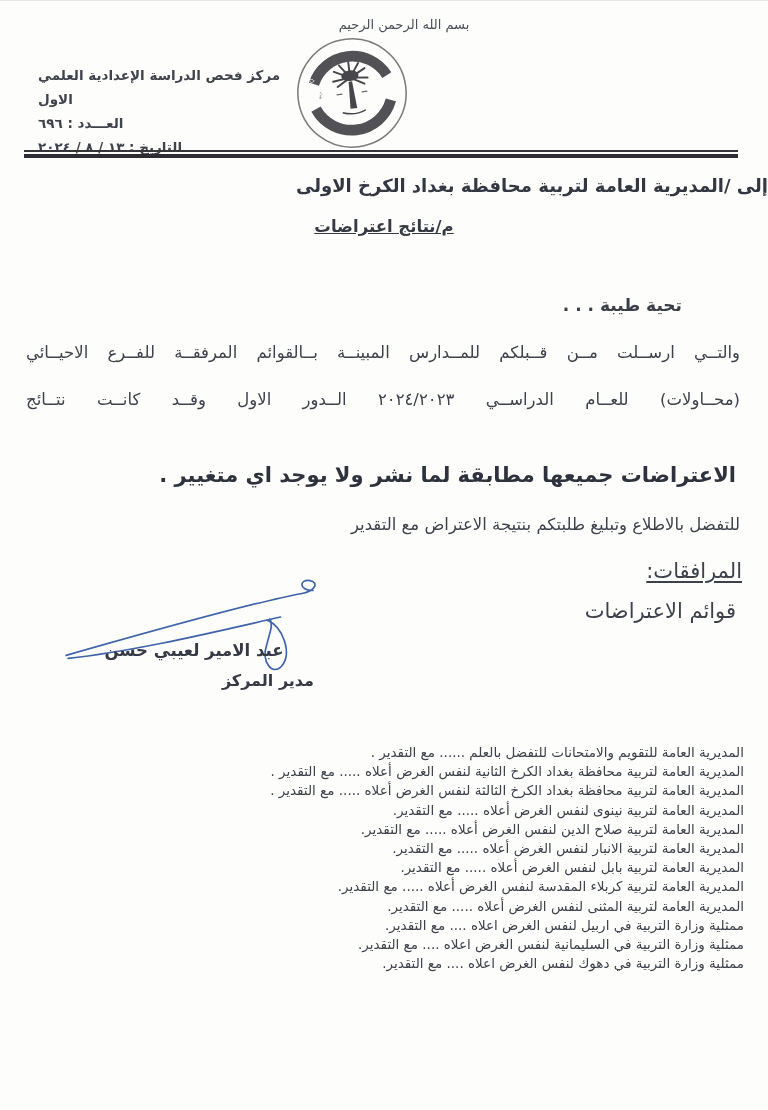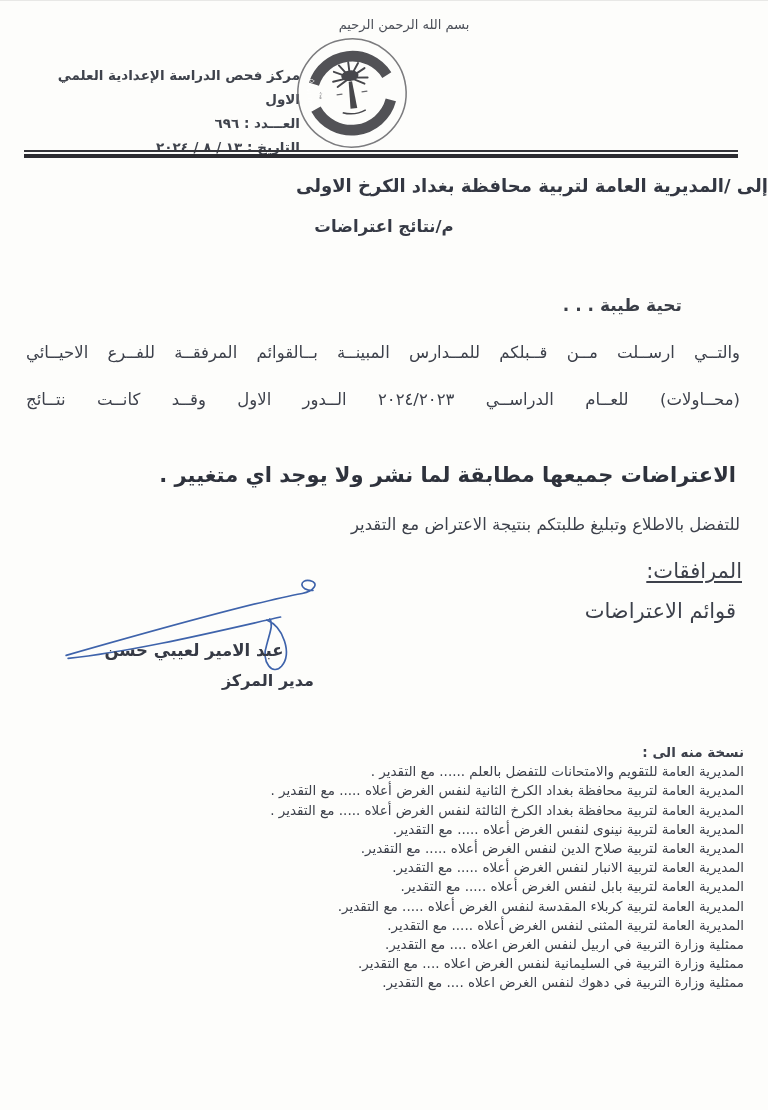--- a/index.html
+++ b/index.html
@@ -13,42 +13,42 @@
     direction:rtl;
     overflow:hidden;
   }
   .basmala{
     position:absolute;top:16px;left:0;right:0;
     text-align:center;font-size:13px;color:#4a4e57;
     padding-left:40px;
   }
   .letterhead-block{
     position:absolute;top:62px;right:468px;left:38px;
-    direction:rtl;text-align:right;
+    direction:rtl;text-align:left;
     font-size:13.5px;line-height:24px;color:#3f434c;
     font-weight:bold;
   }
   .stamp-wrap{
     position:absolute;top:34px;right:358px;
     width:116px;height:116px;
     transform:rotate(-7deg);
     opacity:.88;
   }
   .rule{
     position:absolute;left:24px;right:30px;top:149px;
   }
   .rule .thin{height:2px;background:#35353a;margin-bottom:2px;}
   .rule .thick{height:4px;background:#2c2c31;}
   .to-line{
     position:absolute;top:174px;left:0;right:0;
     text-align:right;font-weight:bold;font-size:18px;color:#333742;
   }
   .subject-line{
     position:absolute;top:216px;left:0;right:0;
-    text-align:center;font-weight:bold;font-size:16.5px;color:#363a45;
+    text-align:center;font-weight:bold;font-size:16.5px;color:#363a45;text-decoration:underline;
   }
   .greeting{
     position:absolute;top:294px;right:86px;
     font-size:17px;font-weight:bold;color:#3a3e47;
   }
   .para{
     position:absolute;top:332px;right:28px;left:26px;
     font-size:16.5px;color:#3d414b;
   }
   .para-line{
@@ -176,21 +176,20 @@
     <svg class="signature-svg" viewBox="0 0 280 120" fill="none" stroke="#3e63ab" stroke-width="1.7" stroke-linecap="round">
       <path d="M 10,96 C 80,76 200,42 250,33 C 262,31 268,22 258,20 C 247,18 246,30 261,30"></path>
       <path d="M 12,99 C 80,92 170,70 228,57"></path>
       <path d="M 214,60 C 231,67 240,94 229,107 C 220,117 208,103 214,85 C 217,73 221,64 217,59"></path>
     </svg>
     <div class="signer-name">عبد الامير لعيبي حسن</div>
     <div class="signer-title">مدير المركز</div>
   </div>
 
   <div class="cc-block">
-    <div class="cc-heading">نسخة منه الى :</div>
     <div class="cc-item">المديرية العامة للتقويم والامتحانات للتفضل بالعلم ...... مع التقدير .</div>
     <div class="cc-item">المديرية العامة لتربية محافظة بغداد الكرخ الثانية لنفس الغرض أعلاه ..... مع التقدير .</div>
     <div class="cc-item">المديرية العامة لتربية محافظة بغداد الكرخ الثالثة لنفس الغرض أعلاه ..... مع التقدير .</div>
     <div class="cc-item">المديرية العامة لتربية نينوى لنفس الغرض أعلاه ..... مع التقدير.</div>
     <div class="cc-item">المديرية العامة لتربية صلاح الدين لنفس الغرض أعلاه ..... مع التقدير.</div>
     <div class="cc-item">المديرية العامة لتربية الانبار لنفس الغرض أعلاه ..... مع التقدير.</div>
     <div class="cc-item">المديرية العامة لتربية بابل  لنفس الغرض أعلاه ..... مع التقدير.</div>
     <div class="cc-item">المديرية العامة لتربية كربلاء المقدسة لنفس الغرض أعلاه ..... مع التقدير.</div>
     <div class="cc-item">المديرية العامة لتربية المثنى لنفس الغرض أعلاه ..... مع التقدير.</div>
     <div class="cc-item">ممثلية وزارة التربية في اربيل لنفس الغرض اعلاه ....  مع التقدير.</div>

